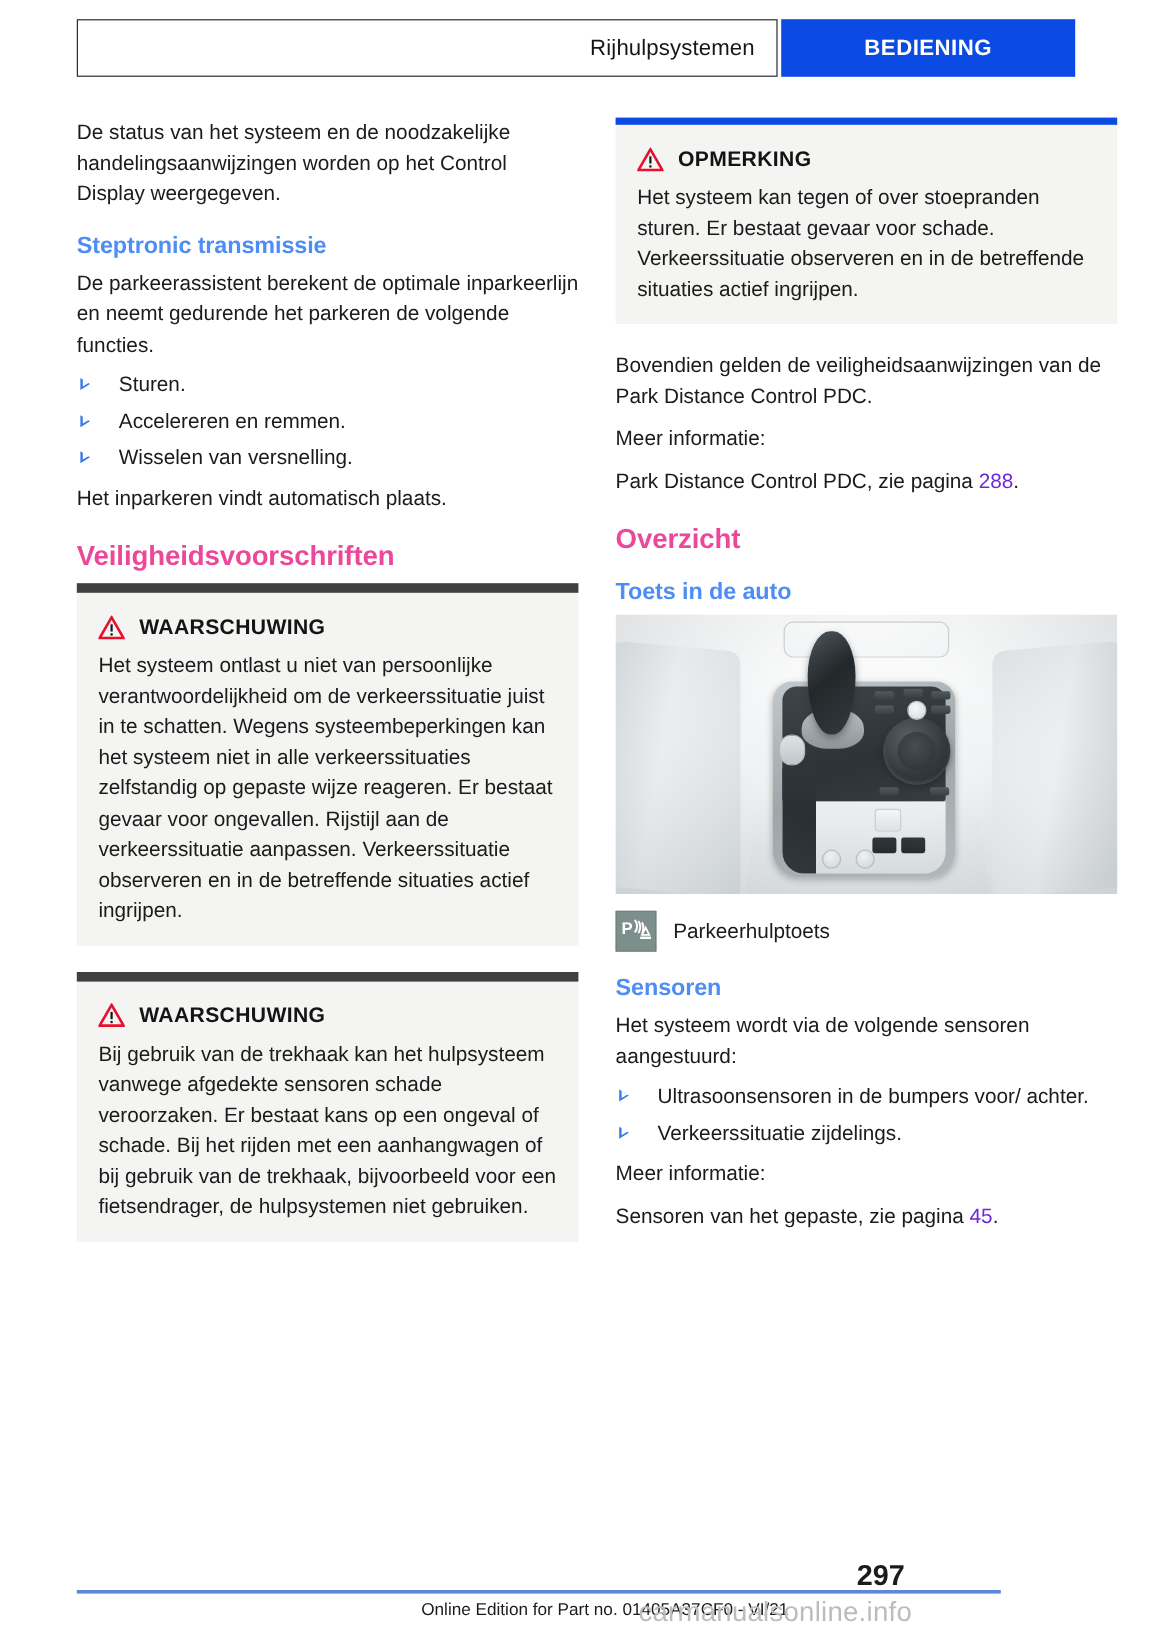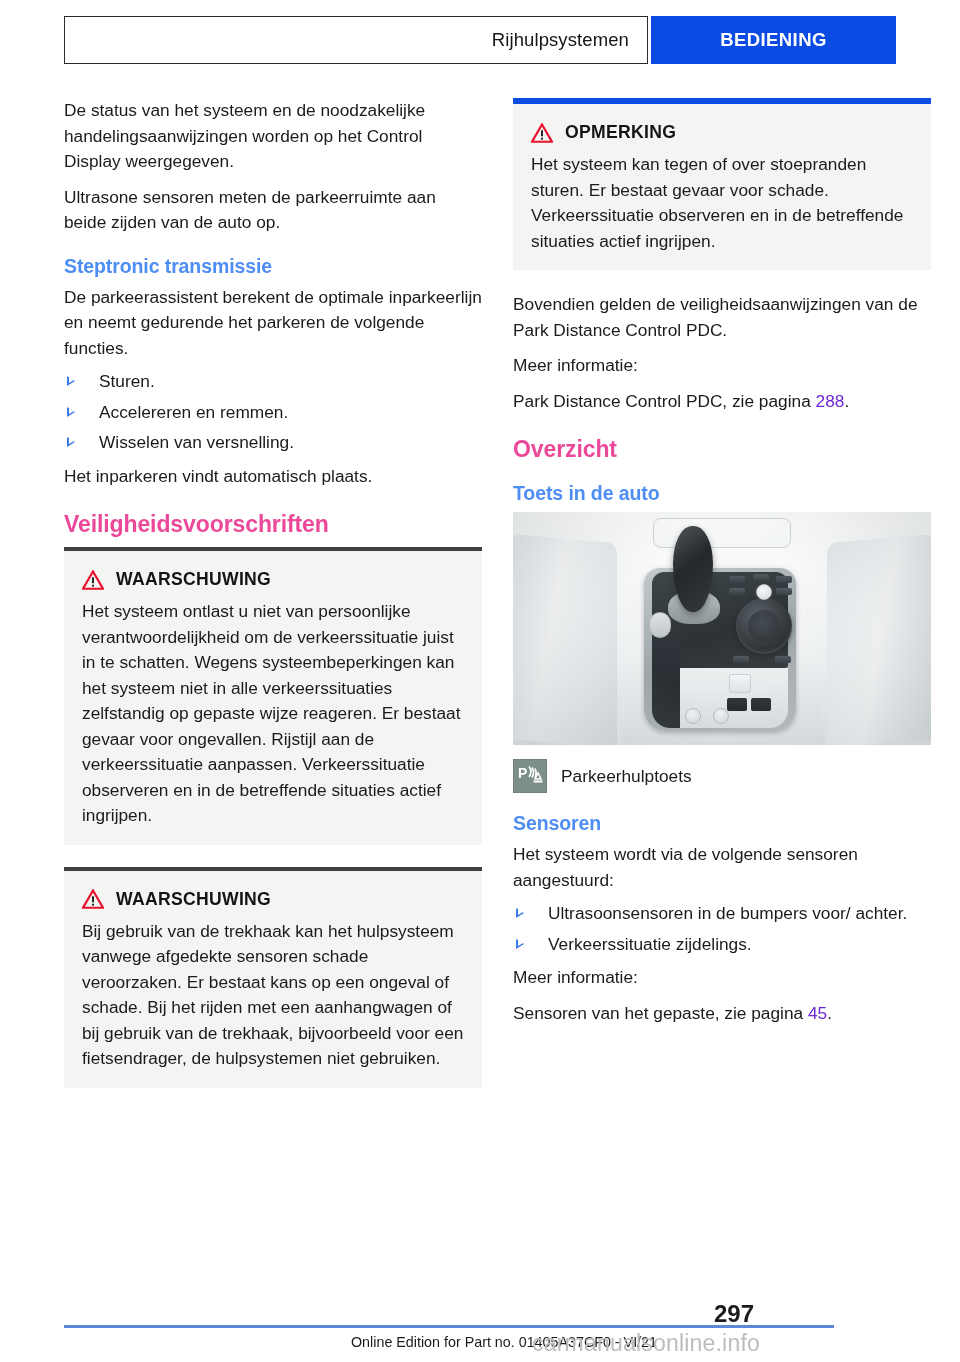--- a/index.html
+++ b/index.html
@@ -83,21 +83,21 @@
     border-bottom: 3.6px solid transparent;
   }
   ul.arrows.on-white li .tri::after { border-left-color: #ffffff; }
 
   
   .notice {
     background: #f4f4f2;
     padding: 14px 18px 16px 18px;
     margin-bottom: 22px;
   }
-  .notice.warn  { border-top: 4px solid #404040; }
+  .notice.warn  { border-top: 8px solid #404040; }
   .notice.note  { border-top: 6px solid #0b4be3; }
   .notice-head {
     display: flex; align-items: center; gap: 12px;
     margin-bottom: 9px; margin-top: 4px;
   }
   .notice-head .label {
     font-size: 17.6px; font-weight: bold; color: #141414; letter-spacing: .3px;
   }
   .warn-tri { width: 22px; height: 20px; display:block; }
   .notice p {
@@ -241,21 +241,20 @@
       <span>Rijhulpsystemen</span>
     </div>
     <div class="header-section">
       <span>BEDIENING</span>
     </div>
   </div>
 
   <div class="col col-left">
 
     <p class="body">De status van het systeem en de noodzakelijke handelingsaanwijzingen worden op het Control Display weergegeven.</p>
-    <p class="body">Ultrasone sensoren meten de parkeerruimte aan beide zijden van de auto op.</p>
 
     <h3 class="blue">Steptronic transmissie</h3>
     <p class="body tight">De parkeerassistent berekent de optimale inparkeerlijn en neemt gedurende het parkeren de volgende functies.</p>
 
     <ul class="arrows on-white">
       <li>
         <span class="tri"></span>
         <span>Sturen.</span>
       </li>
       <li>

